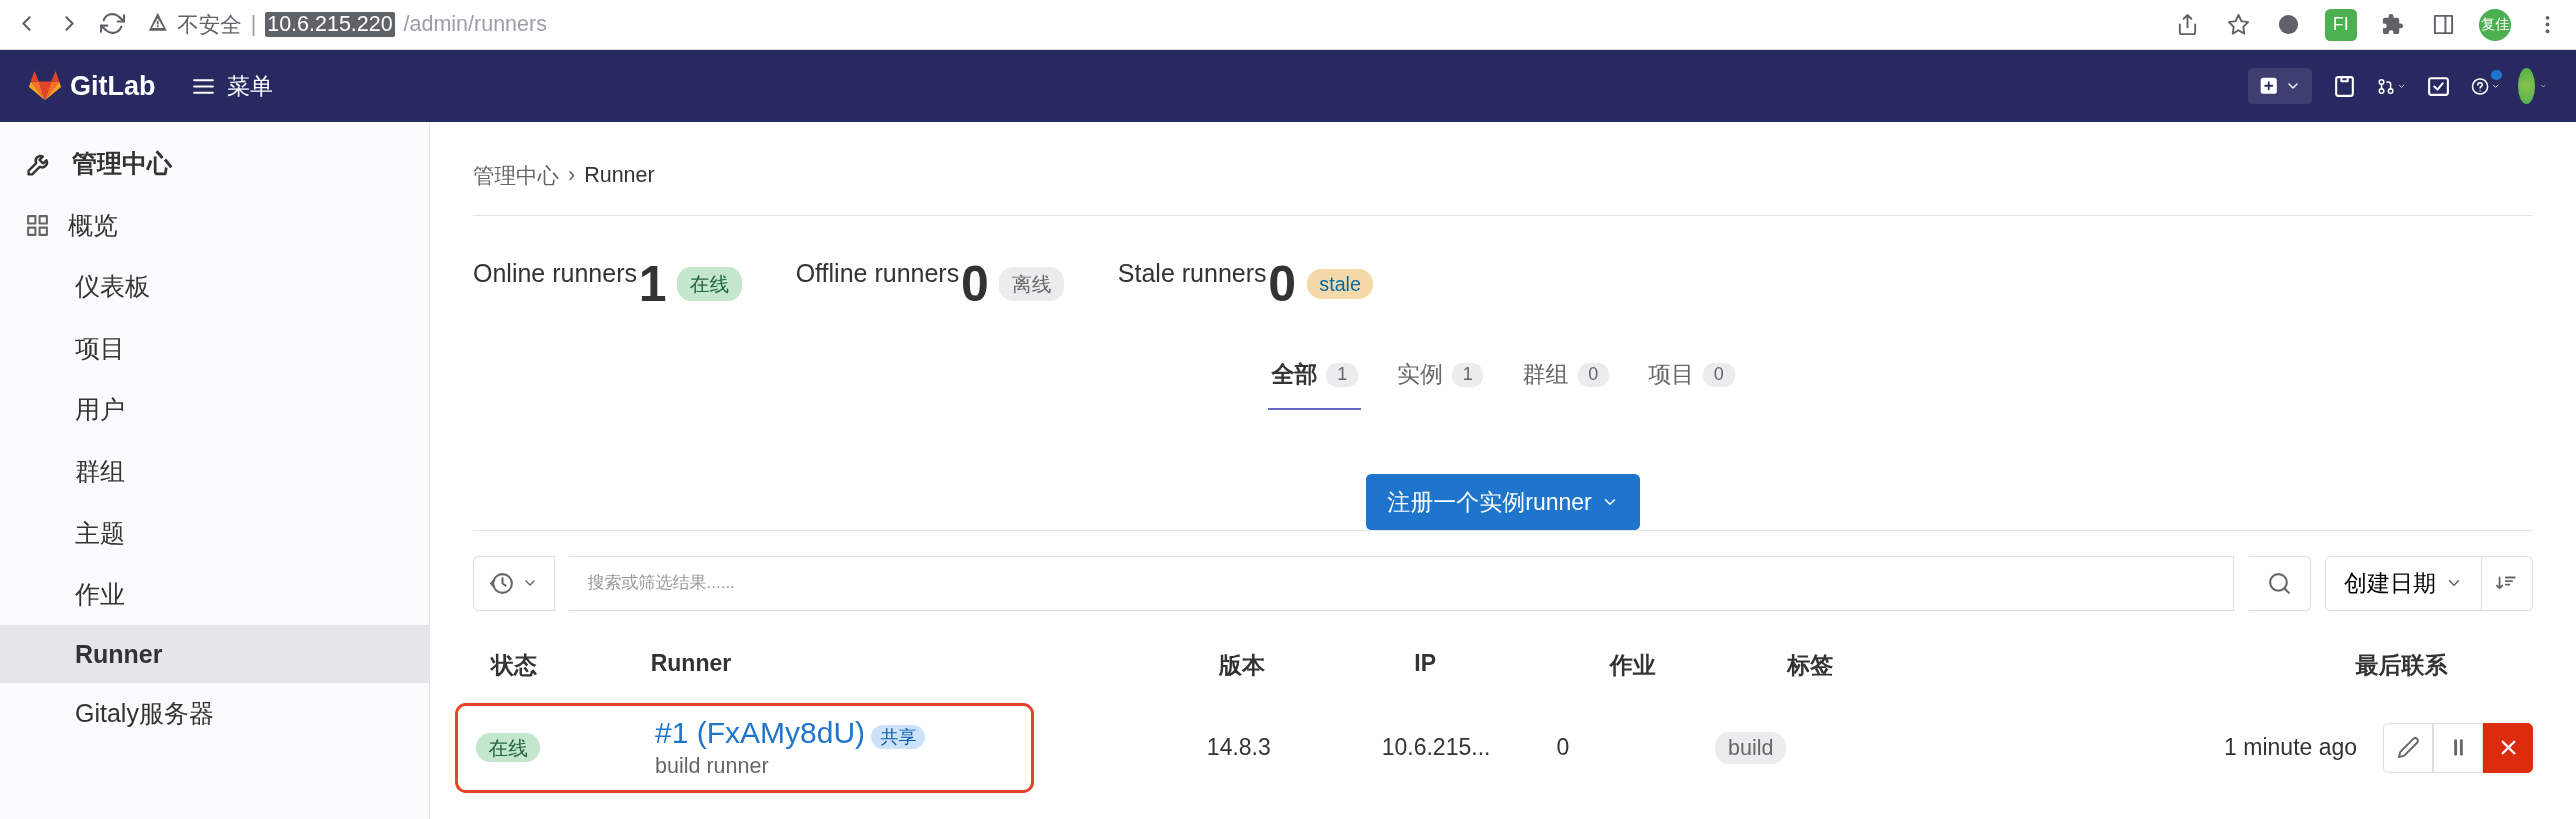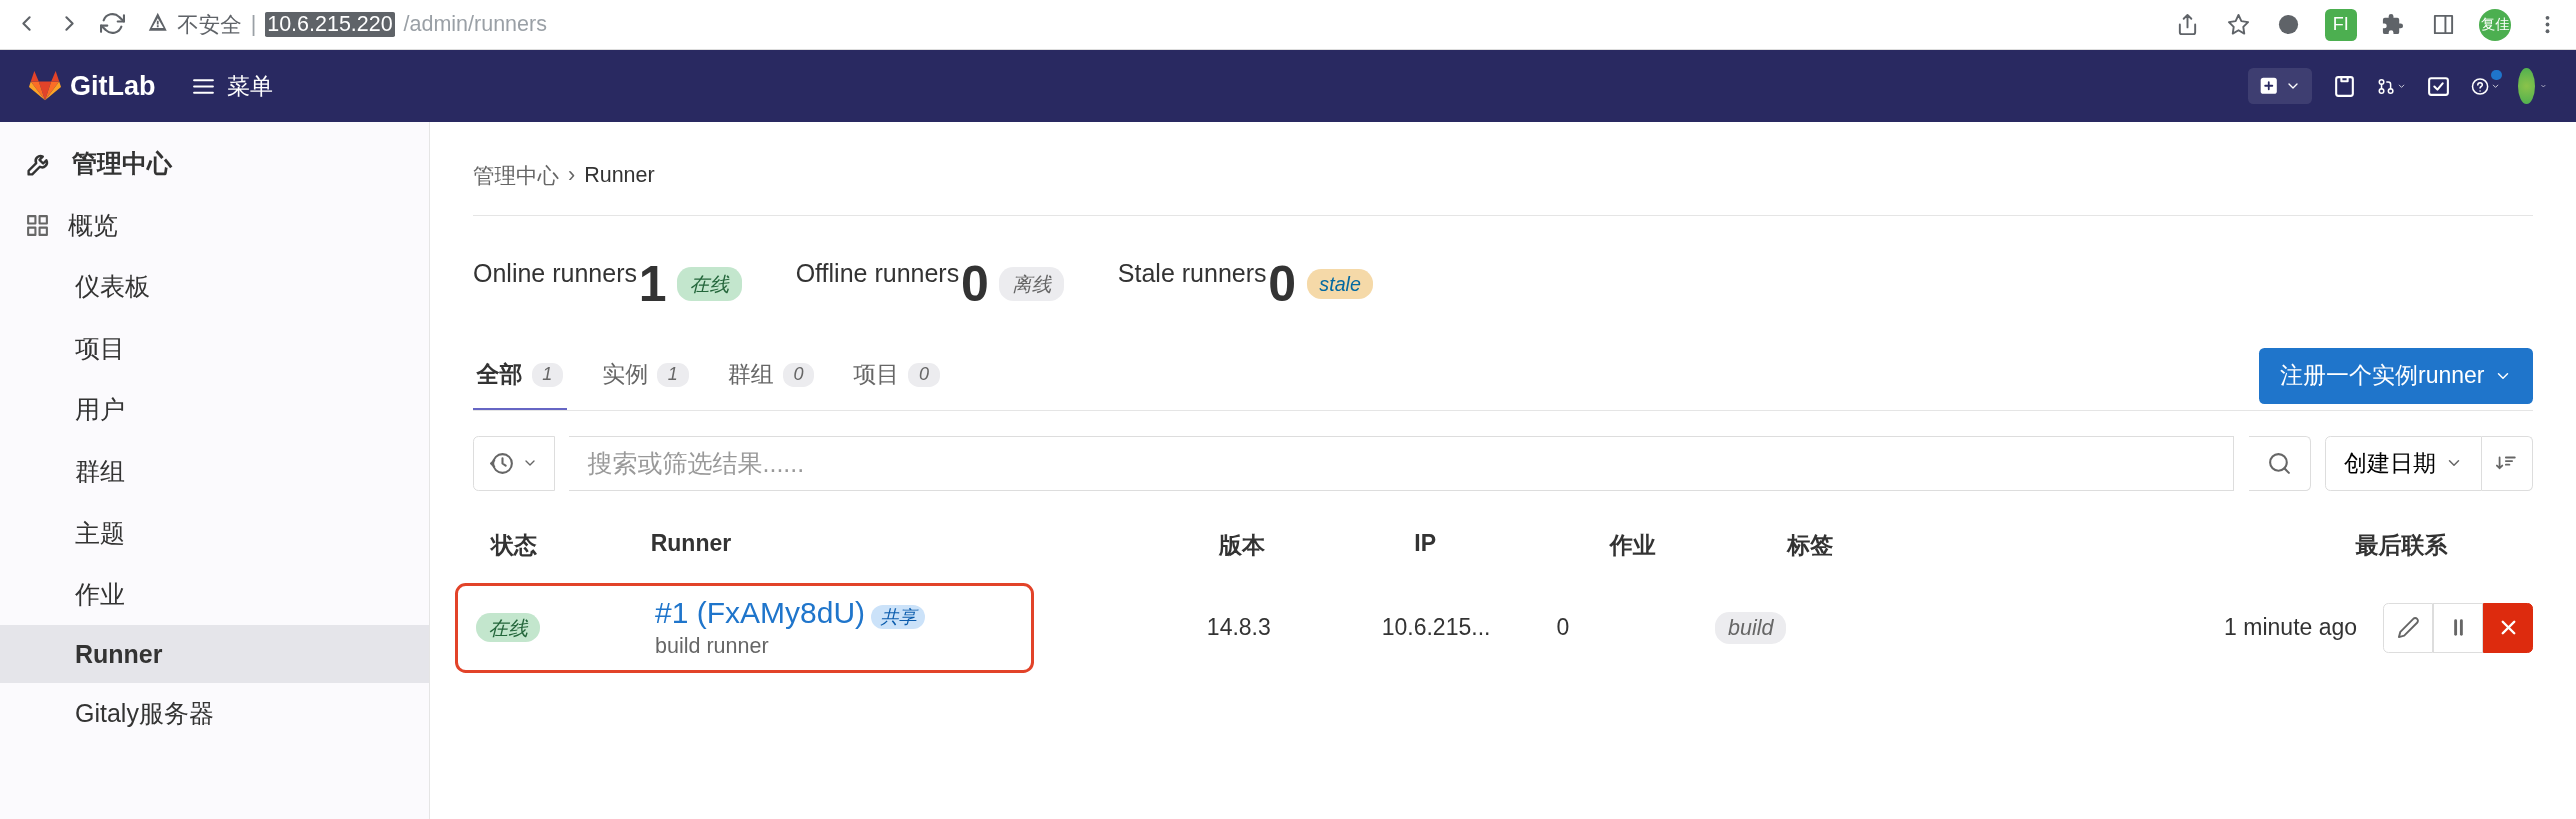--- a/index.html
+++ b/index.html
@@ -53,38 +53,38 @@
     
     .main { flex: 1; padding: 14.3px 43px; overflow: auto; }
     .breadcrumb { display: flex; align-items: center; gap: 9px; font-size: 21.5px; color: #666; padding: 25px 0; border-bottom: 0.9px solid #e5e5e5; }
     .breadcrumb .current { color: #333; font-weight: 500; }
     
     .stats-row { display: flex; gap: 54px; padding: 43px 0 32px; }
     .stat { display: flex; flex-direction: row; gap: 1.8px; }
     .stat-label { font-size: 25px; color: #333; font-weight: 400; }
     .stat-value-row { display: flex; align-items: center; gap: 10.7px; }
     .stat-value { font-size: 50px; font-weight: 600; color: #333; line-height: 1; }
-    .badge { padding: 3.6px 12.5px; border-radius: 14.3px; font-size: 19.7px; font-weight: 400; font-style: italic; }
+    .badge { padding: 3.6px 12.5px; border-radius: 14.3px; font-size: 19.7px; font-weight: 400; }
     .badge.online { background: #c3e6cd; color: #24663b; }
     .badge.offline { background: #ececef; color: #666; }
     .badge.stale { background: #f5d9a8; color: #0369a1; }
     .badge.share { background: #cbe2f9; color: #0b5cad; font-size: 18px; padding: 1.8px 9px; }
     .badge.tag { background: #ececef; color: #666; font-size: 21.5px; padding: 3.6px 12.5px; }
     .badge.count { background: #ececef; color: #666; font-size: 18px; padding: 1.8px 10.7px; border-radius: 10.7px; }
     
-    .tabs-row { display: flex; align-items: center; border-bottom: 0.9px solid #e5e5e5; gap: 32px; }
+    .tabs-row { display: flex; align-items: center; border-bottom: 0.9px solid #e5e5e5; gap: 32px; flex-direction: column; }
     .tabs { display: flex; gap: 32px; }
     .tab { display: flex; align-items: center; gap: 9px; padding: 18px 3.6px; font-size: 23px; color: #666; cursor: pointer; border-bottom: 2.7px solid transparent; }
     .tab.active { color: #333; font-weight: 600; border-bottom-color: #6666c4; }
     .tab-spacer { flex: 1; }
     .btn-primary { background: #1f75cb; color: #fff; font-size: 23px; padding: 12.5px 21.5px; border-radius: 5.4px; display: flex; align-items: center; gap: 9px; cursor: pointer; border: none; }
     
     .filter-row { display: flex; gap: 14.3px; padding: 25px 0; align-items: stretch; }
     .history-btn { border: 0.9px solid #ddd; border-radius: 5.4px 0 0 5.4px; padding: 10.7px 16px; display: flex; align-items: center; gap: 7.2px; background: #fff; }
-    .filter-input { flex: 1; border: 0.9px solid #ddd; border-left: none; border-radius: 0; padding: 0 18px; font-size: 25px; color: #333; }
+    .filter-input { flex: 1; border: 0.9px solid #ddd; border-left: none; border-radius: 0; padding: 0 18px; font-size: 17px; color: #333; }
     .filter-input::placeholder { color: #999; }
     .search-btn { border: 0.9px solid #ddd; border-left: none; border-radius: 0 5.4px 5.4px 0; padding: 10.7px 18px; background: #fff; display: flex; align-items: center; }
     .sort-group { display: flex; }
     .sort-btn { border: 0.9px solid #ddd; border-radius: 5.4px 0 0 5.4px; padding: 10.7px 18px; background: #fff; display: flex; align-items: center; gap: 9px; font-size: 23px; }
     .sort-dir { border: 0.9px solid #ddd; border-left: none; border-radius: 0 5.4px 5.4px 0; padding: 10.7px 14.3px; background: #fff; display: flex; align-items: center; }
     
     .table { width: 100%; }
     .thead { display: flex; padding: 14.3px 0; font-size: 23px; color: #333; font-weight: 600; }
     .tbody-row { display: flex; padding: 18px 0; align-items: center; font-size: 23px; }
     .col-status { width: 179px; padding-left: 18px; }

